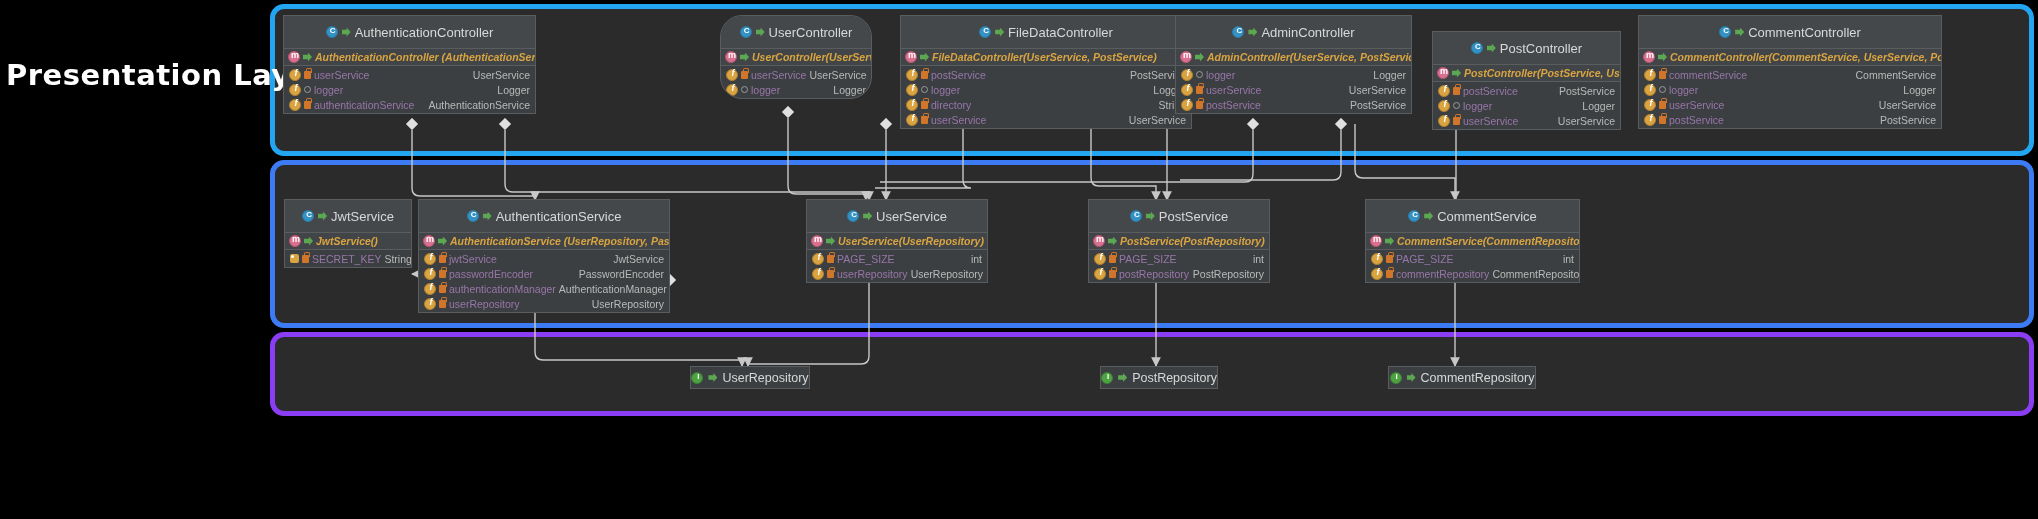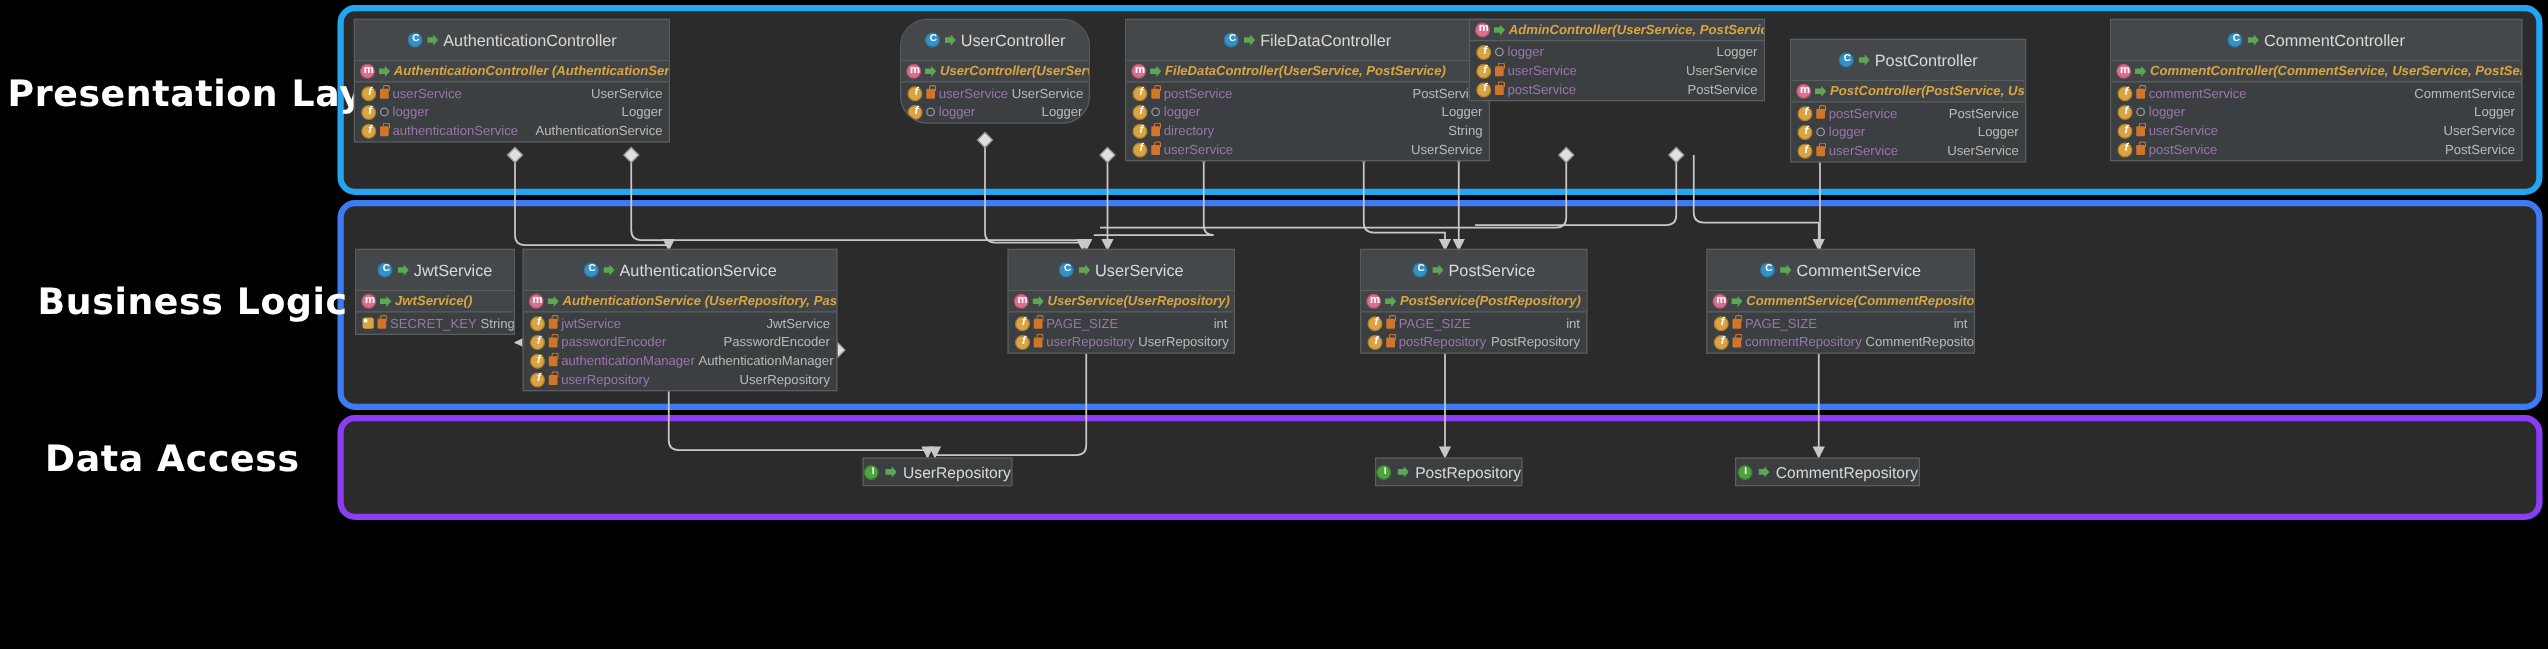--- a/index.html
+++ b/index.html
@@ -171,22 +171,20 @@
 </head>
 <body>
 
 <div id="stage">
 
   <div class="layer-frame layer-presentation" style="left:270px; top:4px; width:1764px; height:152px;"></div>
   <div class="layer-frame layer-business" style="left:270px; top:160px; width:1764px; height:168px;"></div>
   <div class="layer-frame layer-data" style="left:270px; top:332px; width:1764px; height:84px;"></div>
 
   <div class="layer-label" style="left:6px; top:58px; font-size:29px;">Presentation Layer</div>
-  <div class="layer-label" style="left:30px; top:224px; font-size:29px;">Business Logic</div>
-  <div class="layer-label" style="left:36px; top:350px; font-size:29px;">Data Access</div>
 
   <svg id="wires">
     <defs>
       <marker id="arw" viewBox="0 0 10 10" refX="9" refY="5" markerWidth="7" markerHeight="7" orient="auto">
         <path d="M0,0 L10,5 L0,10 z" fill="#c8c8c8"></path>
       </marker>
     </defs>
     <g fill="none" stroke="#c8c8c8" stroke-width="1.4">
 
       <path d="M412,124 L412,188 Q412,196 420,196 L535,196 L535,200" marker-end="url(#arw)"></path>
@@ -331,20 +329,25 @@
       <div class="row">
         <span class="ico ico-field"></span>
         <span class="ico ico-lock"></span>
         <span class="fname">userService</span>
         <span class="ftype">UserService</span>
       </div>
     </div>
   </div>
 
   <div class="uml" style="left:1175px; top:15px; width:237px;">
+    <div class="uml-title">
+      <span class="ico ico-class"></span>
+      <span class="ico ico-green-arrow"></span>
+      <span class="tname">AdminController</span>
+    </div>
     <div class="uml-ctor">
       <span class="ico ico-method"></span>
       <span class="ico ico-green-arrow"></span>
       <span class="ctext">AdminController(UserService, PostService)</span>
     </div>
     <div class="uml-fields">
       <div class="row">
         <span class="ico ico-field"></span>
         <span class="ico ico-dot"></span>
         <span class="fname">logger</span>
@@ -391,21 +394,21 @@
       </div>
       <div class="row">
         <span class="ico ico-field"></span>
         <span class="ico ico-lock"></span>
         <span class="fname">userService</span>
         <span class="ftype">UserService</span>
       </div>
     </div>
   </div>
 
-  <div class="uml" style="left:1688px; top:15px; width:330px;">
+  <div class="uml" style="left:1638px; top:15px; width:304px;">
     <div class="uml-title">
       <span class="ico ico-class"></span>
       <span class="ico ico-green-arrow"></span>
       <span class="tname">CommentController</span>
     </div>
     <div class="uml-ctor">
       <span class="ico ico-method"></span>
       <span class="ico ico-green-arrow"></span>
       <span class="ctext">CommentController(CommentService, UserService, PostService)</span>
     </div>

